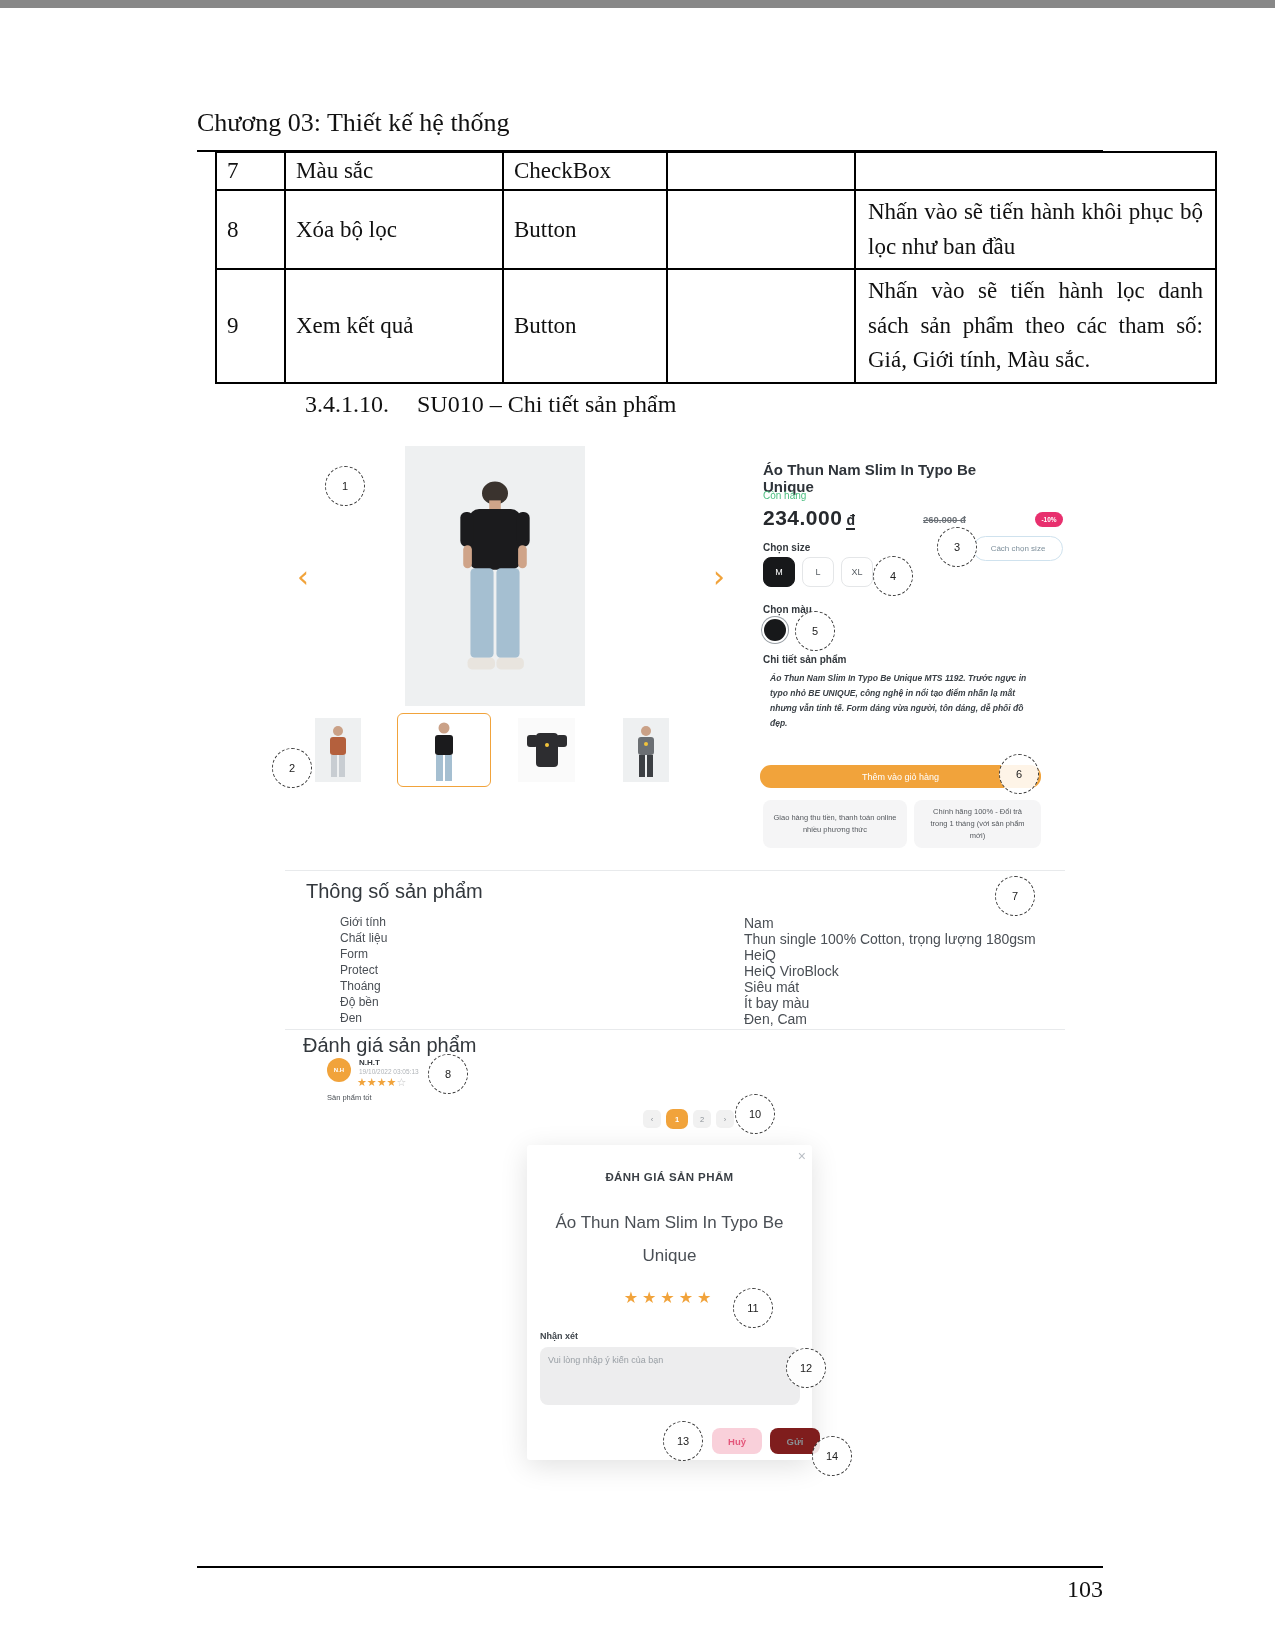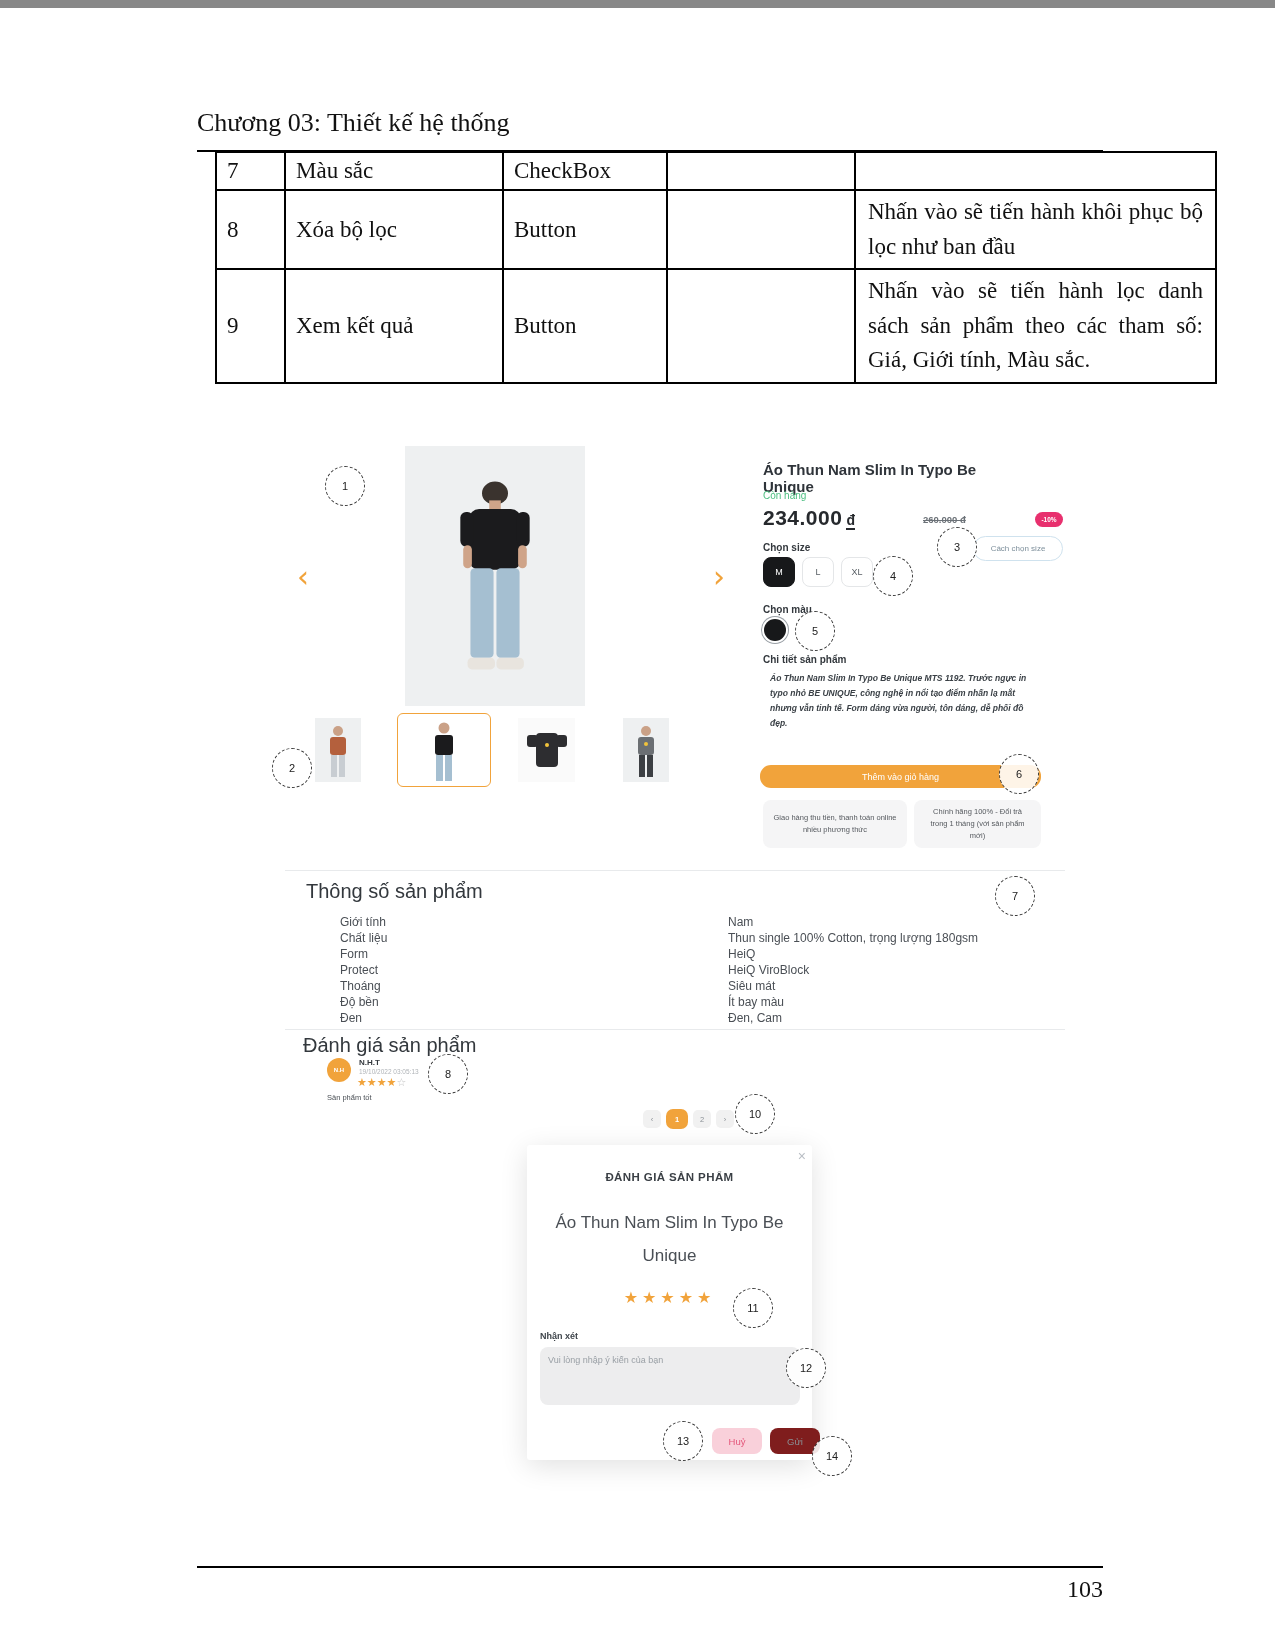--- a/index.html
+++ b/index.html
@@ -53,35 +53,35 @@
   .lbl{font-size:10px; font-weight:700; color:#33383d;}
   .chip{width:32px; height:30px; border-radius:8px; display:flex; align-items:center; justify-content:center; font-size:9px; color:#5a6066; border:1px solid #e4e6e8; background:#fff;}
   .chip.sel{background:#17181a; color:#fff; border-color:#17181a;}
   .swatch{width:22px; height:22px; border-radius:50%; background:#17181a; box-shadow:0 0 0 2px #fff, 0 0 0 3px #9aa0a6;}
   .p-desc{left:485px; top:243px; width:268px; font-size:8.5px; font-style:italic; font-weight:600; color:#3a4046; line-height:15px;}
   .cart-btn{left:475px; top:337px; width:281px; height:23px; background:#f1a33b; border-radius:11px; color:#fff; font-size:9px; display:flex; align-items:center; justify-content:center;}
   .info-card{top:372px; height:48px; background:#f5f5f6; border-radius:8px; font-size:7.5px; color:#55595e; display:flex; align-items:center; justify-content:center; text-align:center; padding:4px 10px; line-height:1.6;}
   .divider{left:0; width:780px; height:1px; background:#e8eaec;}
   .h2{font-size:20px; color:#33383d;}
   .spec-label{left:55px; font-size:12px; color:#4a4f55;}
-  .spec-value{left:443px; font-size:12px; color:#4a4f55;}
+  .spec-value{left:459px; font-size:14px; color:#4a4f55;}
   .avatar{left:42px; top:630px; width:24px; height:24px; border-radius:50%; background:#f1a33b; color:#fff; font-size:6px; font-weight:700; display:flex; align-items:center; justify-content:center;}
   .stars-o{color:#f1a33b;} .star-e{color:#c8c8c8;}
   .pagechip{width:18px; height:18px; border-radius:5px; background:#f1f1f1; color:#8a9096; font-size:7.5px; display:flex; align-items:center; justify-content:center;}
   .pagechip.active{width:22px; height:20px; border-radius:7px; background:#f1a33b; color:#fff; font-weight:700;}
   
   .modal{left:242px; top:717px; width:285px; height:315px; background:#fff; box-shadow:0 6px 28px rgba(0,0,0,.12); border-radius:3px;}
   .modal-close{position:absolute; right:6px; top:4px; font-size:14px; color:#b9bec4; line-height:1; cursor:pointer;}
   .modal-title{position:absolute; left:0; top:26px; width:100%; text-align:center; font-size:11.5px; font-weight:700; letter-spacing:.4px; color:#3a3f45;}
   .modal-prod{position:absolute; left:0; width:100%; text-align:center; font-size:17px; color:#4a4f55;}
   .modal-stars{position:absolute; left:0; top:143px; width:100%; text-align:center; font-size:16px; color:#f1a33b; letter-spacing:4px;}
   .modal-lbl{position:absolute; left:13px; top:186px; font-size:9px; font-weight:600; color:#3f454b;}
   .modal-ta{position:absolute; left:13px; top:202px; width:260px; height:58px; background:#ededee; border:none; border-radius:8px; padding:8px; font-size:9px; font-family:"Liberation Sans", sans-serif; color:#3f454b; resize:none;}
   .modal-ta::placeholder{color:#9aa0a6;}
-  .mbtn{position:absolute; top:283px; width:50px; height:26px; border-radius:8px; font-size:9.5px; font-weight:400; display:flex; align-items:center; justify-content:center; cursor:pointer;}
+  .mbtn{position:absolute; top:283px; width:50px; height:26px; border-radius:8px; font-size:9.5px; font-weight:700; display:flex; align-items:center; justify-content:center; cursor:pointer;}
   .mbtn.cancel{left:185px; background:#f9d0da; color:#e4567a;}
   .mbtn.submit{left:243px; background:#7f1d1d; color:#8a8f94;}
   
   .co{
     position:absolute; width:40px; height:40px; border-radius:50%;
     border:1.6px dashed #3c3c3c; background:rgba(255,255,255,.88);
     display:flex; align-items:center; justify-content:center;
     font-size:11px; color:#222; font-family:"Liberation Sans", sans-serif;
   }
 </style>
@@ -112,20 +112,23 @@
     <tr class="r9">
       <td class="col-no">9</td>
       <td class="col-name">Xem kết quả</td>
       <td class="col-type">Button</td>
       <td class="col-extra"></td>
       <td class="col-desc desc">Nhấn vào sẽ tiến hành lọc danh sách sản phẩm theo các tham số: Giá, Giới tính, Màu sắc.</td>
     </tr>
   </tbody>
     </table>
 
+  <div class="section-heading">
+    <span class="num">3.4.1.10.</span><span>SU010 – Chi tiết sản phẩm</span>
+  </div>
 
   <div class="shot">
 
     <div class="abs carousel-arrow" style="left:12px; top:134px;">‹</div>
     <div class="abs main-img">
       <svg width="130" height="235" viewBox="0 0 90 160">
         <ellipse cx="45" cy="14" rx="9" ry="8" fill="#3a332e"></ellipse>
         <rect x="41" y="19" width="8" height="7" fill="#cfa489"></rect>
         <rect x="27" y="25" width="36" height="42" rx="7" fill="#1b1b1d"></rect>
         <rect x="21" y="27" width="9" height="24" rx="4" fill="#1b1b1d"></rect>

